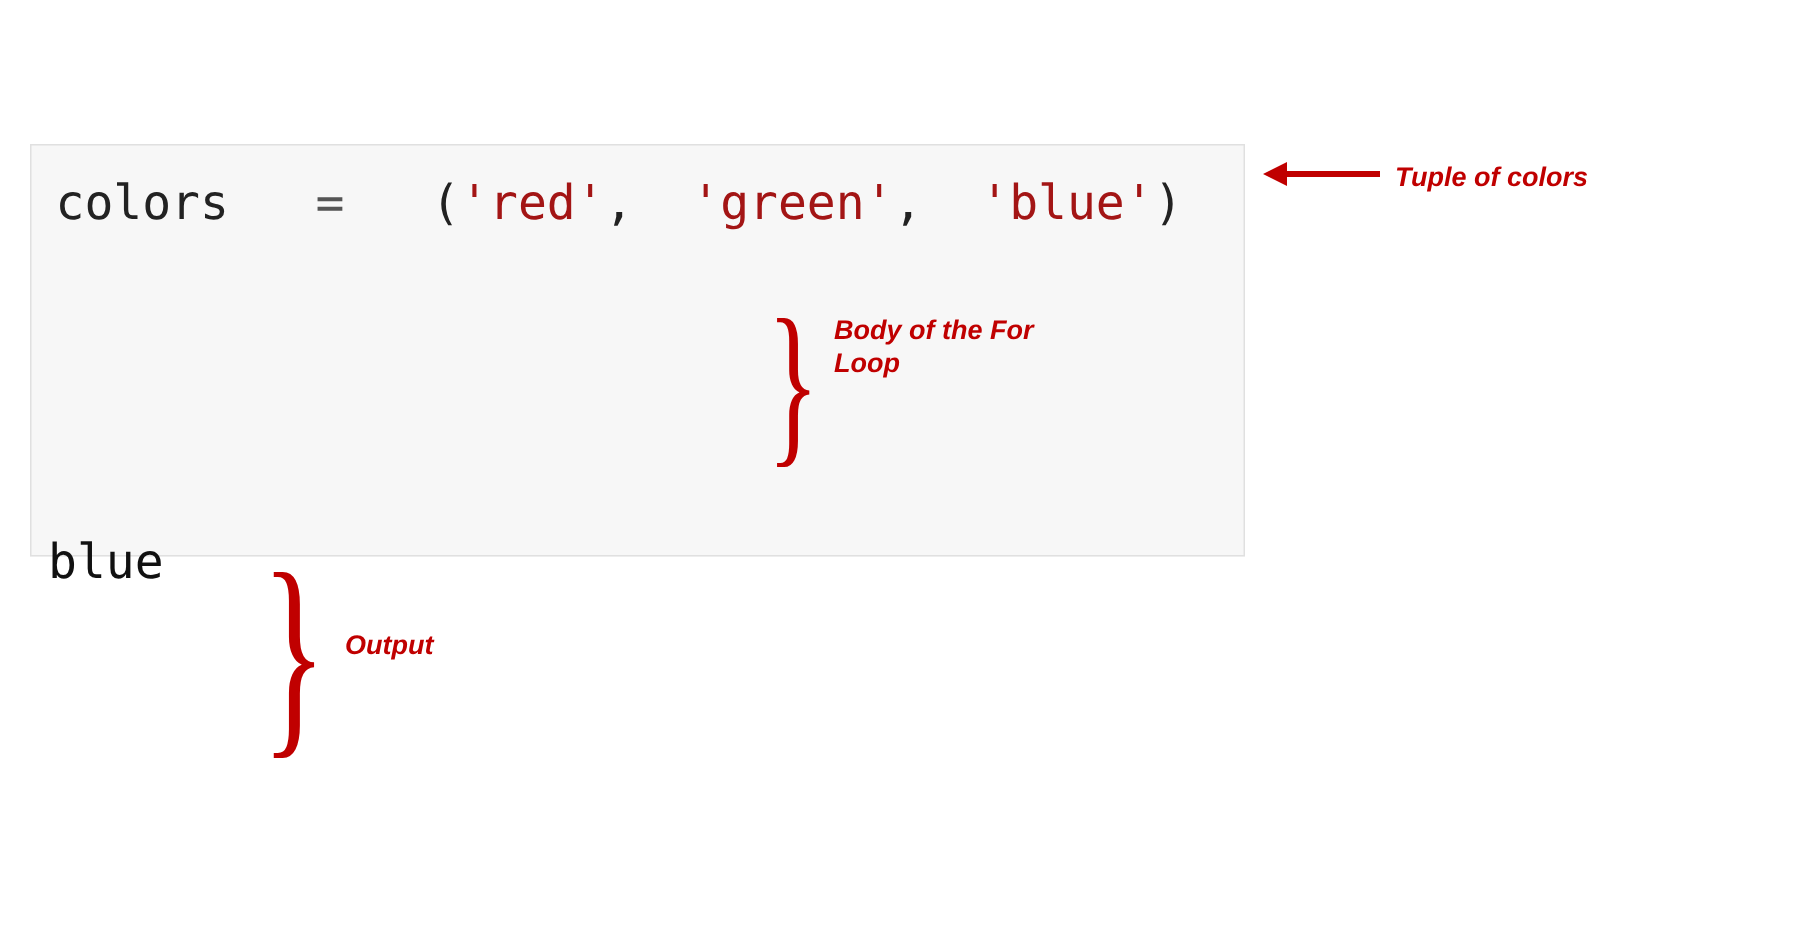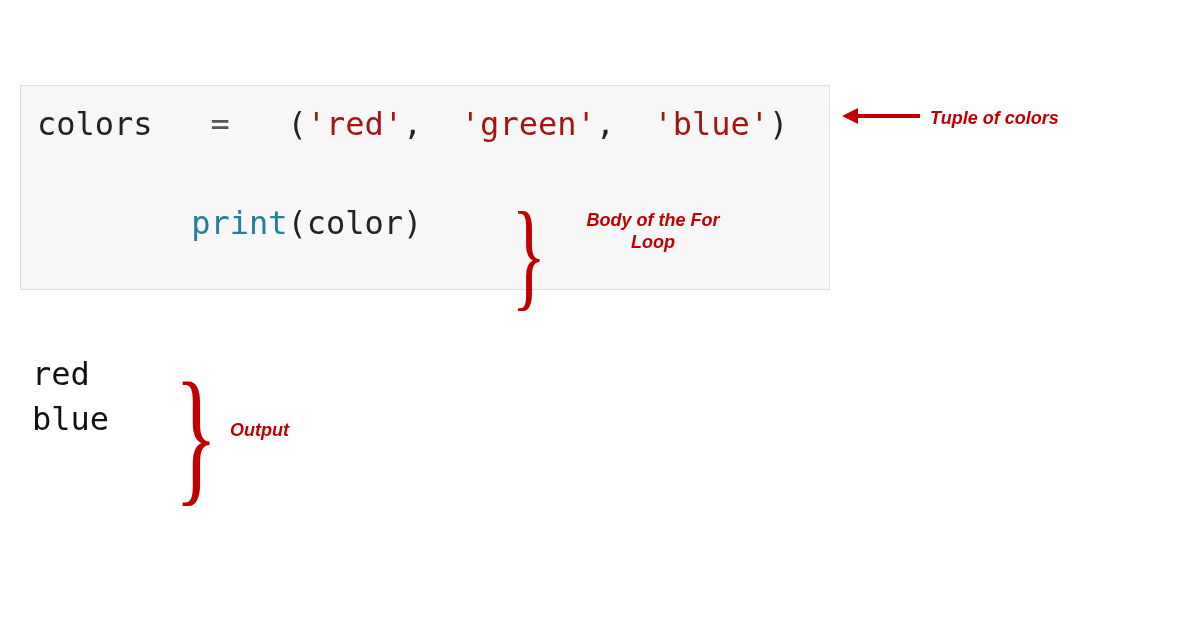--- a/index.html
+++ b/index.html
@@ -6,22 +6,22 @@
     margin: 0;
     padding: 0;
     background: #fff;
     width: 1200px;
     height: 630px;
     position: relative;
     font-family: sans-serif;
   }
   .codebox {
     position: absolute;
-    left: 20px;  top: 85px;
-    width: 810px; height: 205px;
+    left: 20px;  top: 96px;
+    width: 810px; height: 275px;
     background: #f7f7f7;
     border: 1px solid #e0e0e0;
     box-sizing: border-box;
     padding: 14px 16px;
     font-family: "DejaVu Sans Mono","Menlo","Consolas",monospace;
     font-size: 32px;
     line-height: 1.55;
     color: #222;
   }
   .tok-name   { color:#222; }
@@ -43,21 +43,21 @@
 
   .ann {
     position:absolute;
     color:#c00000;
     font-weight:bold;
     font-size:18px;
     line-height:1.2;
     font-style:italic;
   }
   #ann-tuple  { left:930px; top:108px; }
-  #ann-body   { left:573px; top:210px; text-align:center; width:160px;}
+  #ann-body   { left:556px; top:210px; width:160px;}
   #ann-output { left:230px; top:420px; }
 
   .arrow-line {
     position:absolute;
     background:#c00000;
     height:4px;
   }
   .arrow-head {
     position:absolute;
     width:0;height:0;
@@ -84,27 +84,23 @@
   <div>
     <span class="tok-name">colors</span>
     <span>&nbsp;</span>
     <span class="tok-op">=</span>
     <span>&nbsp;</span>
     <span class="tok-paren">(</span><span class="tok-str">'red'</span><span class="tok-punct">,</span>
     <span>&nbsp;</span><span class="tok-str">'green'</span><span class="tok-punct">,</span>
     <span>&nbsp;</span><span class="tok-str">'blue'</span><span class="tok-paren">)</span>
   </div>
   <div>&nbsp;</div>
-  <div>
-    <span style="white-space:pre;">        </span><span class="tok-func">print</span><span class="tok-paren">(</span><span class="tok-name">color</span><span class="tok-paren">)</span>
-  </div>
 </div>
 
 <div class="output">
-  <div>red</div>
   <div>blue</div>
 </div>
 
 <div class="arrow-head" style="left:842px; top:108px;"></div>
 <div class="arrow-line" style="left:858px; top:114px; width:62px;"></div>
 
 <div id="ann-tuple" class="ann">Tuple of colors</div>
 <div id="ann-body" class="ann">Body of the For Loop</div>
 <div id="ann-output" class="ann">Output</div>
 

